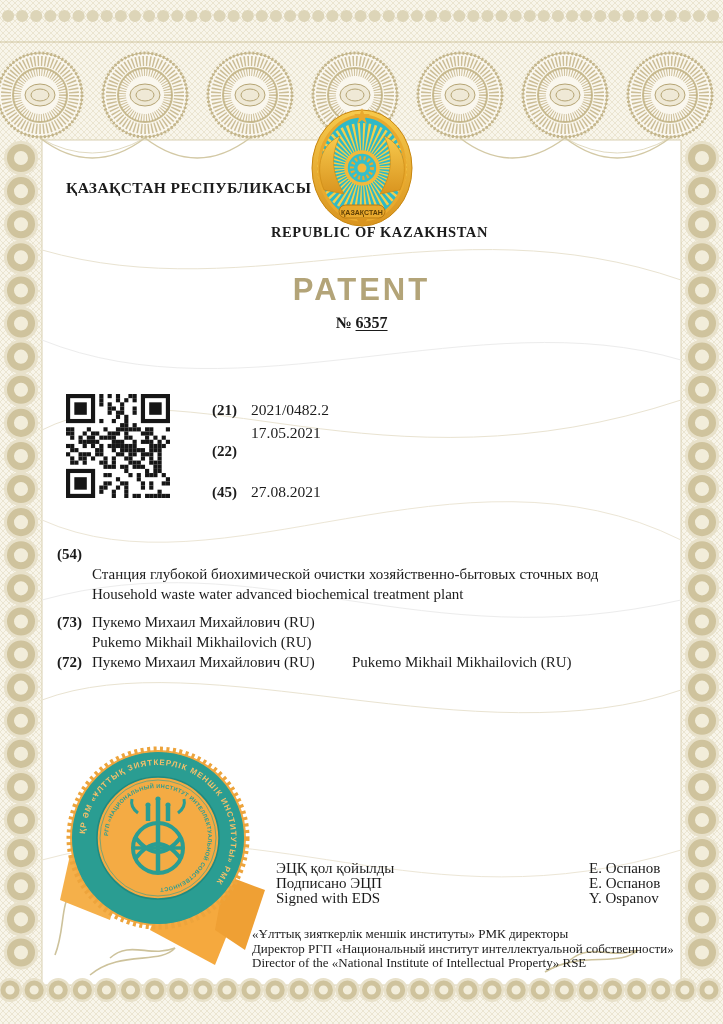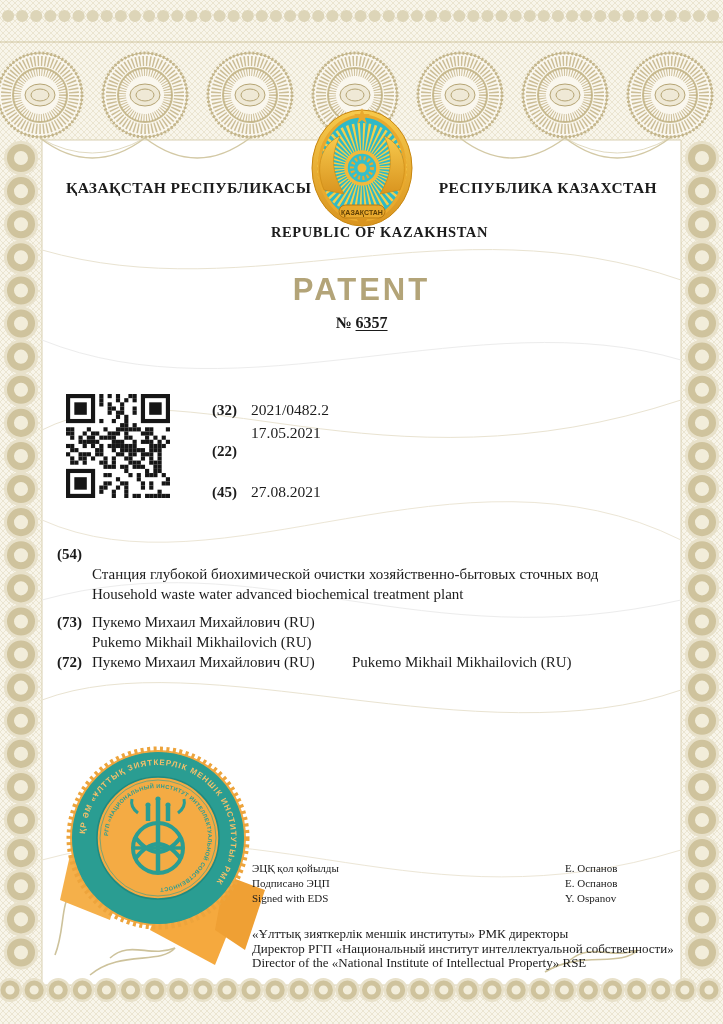--- a/index.html
+++ b/index.html
@@ -13,21 +13,21 @@
   .hdr{font-size:15.5px;letter-spacing:.4px;}
   .hdr-en{font-size:14.5px;letter-spacing:.6px;padding-left:36px;}
   .patent-word{font-family:"Liberation Sans",sans-serif;font-weight:bold;font-size:31px;
                line-height:28px;color:#b3a478;letter-spacing:3px;}
   .num{font-size:16px;}
   .num u{text-decoration:underline;text-underline-offset:2px;margin-top:24px;}
   .typeline{font-size:14.4px;letter-spacing:.2px;}
   .fcode{font-weight:bold;font-size:15px;}
   .fval{font-size:15.5px;}
   .body15{font-size:15px;line-height:20px;}
-  .small{font-size:11px;line-height:15px;}
+  .small{font-size:15px;line-height:15px;margin-left:24px;}
   .dir{font-size:13px;line-height:14.5px;}
 </style>
 </head>
 <body>
 
 <div class="page">
 
   <svg class="abs" style="left:0;top:0" width="723" height="1024" viewBox="0 0 723 1024">
     <defs>
       <pattern id="mesh" width="6" height="6" patternUnits="userSpaceOnUse">
@@ -119,21 +119,20 @@
     <circle cx="52" cy="64" r="16" fill="#35bfc9" stroke="#f2b93c" stroke-width="3.5"></circle>
     <circle cx="52" cy="64" r="10" fill="none" stroke="#e9a92d" stroke-width="4" stroke-dasharray="2 2.4"></circle>
     <circle cx="52" cy="64" r="4.5" fill="#f2b93c"></circle>
     <polygon points="52,4 54,10 60,10 55,14 57,20 52,16 47,20 49,14 44,10 50,10" fill="#e9a92d"></polygon>
     <rect x="29" y="101" width="46" height="13" rx="6.5" fill="#e9a92d" stroke="#b97a10"></rect>
     <text x="52" y="110.5" text-anchor="middle" font-family="Liberation Sans, sans-serif" font-size="7" font-weight="bold" fill="#5a3c05">ҚАЗАҚСТАН</text>
     <path d="M46,114 L52,123 L58,114" fill="#d9941f"></path>
   </svg>
 
   <div class="t b hdr" style="left:66px;top:179px">ҚАЗАҚСТАН РЕСПУБЛИКАСЫ</div>
-  <div class="t b hdr" style="right:66px;top:179px">РЕСПУБЛИКА КАЗАХСТАН</div>
   <div class="t b hdr-en center" style="top:224px">REPUBLIC OF KAZAKHSTAN</div>
 
   <div class="t patent-word center" style="top:276px">PATENT</div>
 
   <div class="t b num center" style="top:314px">
     <span>№</span>
     <u>6357</u>
   </div>
 
 
@@ -346,21 +345,21 @@
           <rect x="74.88" y="0" width="29.12" height="29.12"></rect>
           <rect fill="#fff" x="79.04" y="4.16" width="20.8" height="20.8"></rect>
           <rect x="83.2" y="8.32" width="12.48" height="12.48"></rect>
           <rect x="0" y="74.88" width="29.12" height="29.12"></rect>
           <rect fill="#fff" x="4.16" y="79.04" width="20.8" height="20.8"></rect>
           <rect x="8.32" y="83.2" width="12.48" height="12.48"></rect>
         </g>
       </svg>
   </div>
 
-  <div class="t fcode" style="left:212px;top:402px">(32)</div>
+  <div class="t fcode" style="left:212px;top:402px">(21)</div>
   <div class="t fval" style="left:251px;top:401px">2021/0482.2</div>
   <div class="t fcode" style="left:212px;top:443px">(22)</div>
   <div class="t fval" style="left:251px;top:424px">17.05.2021</div>
   <div class="t fcode" style="left:212px;top:484px">(45)</div>
   <div class="t fval" style="left:251px;top:483px">27.08.2021</div>
 
   <div class="t fcode body15" style="left:57px;top:544px">(54)</div>
   <div class="t body15" style="left:92px;top:584px">Household waste water advanced biochemical treatment plant</div>
   <div class="t body15" style="left:92px;top:564px">Станция глубокой биохимической очистки хозяйственно-бытовых сточных вод</div>
 

